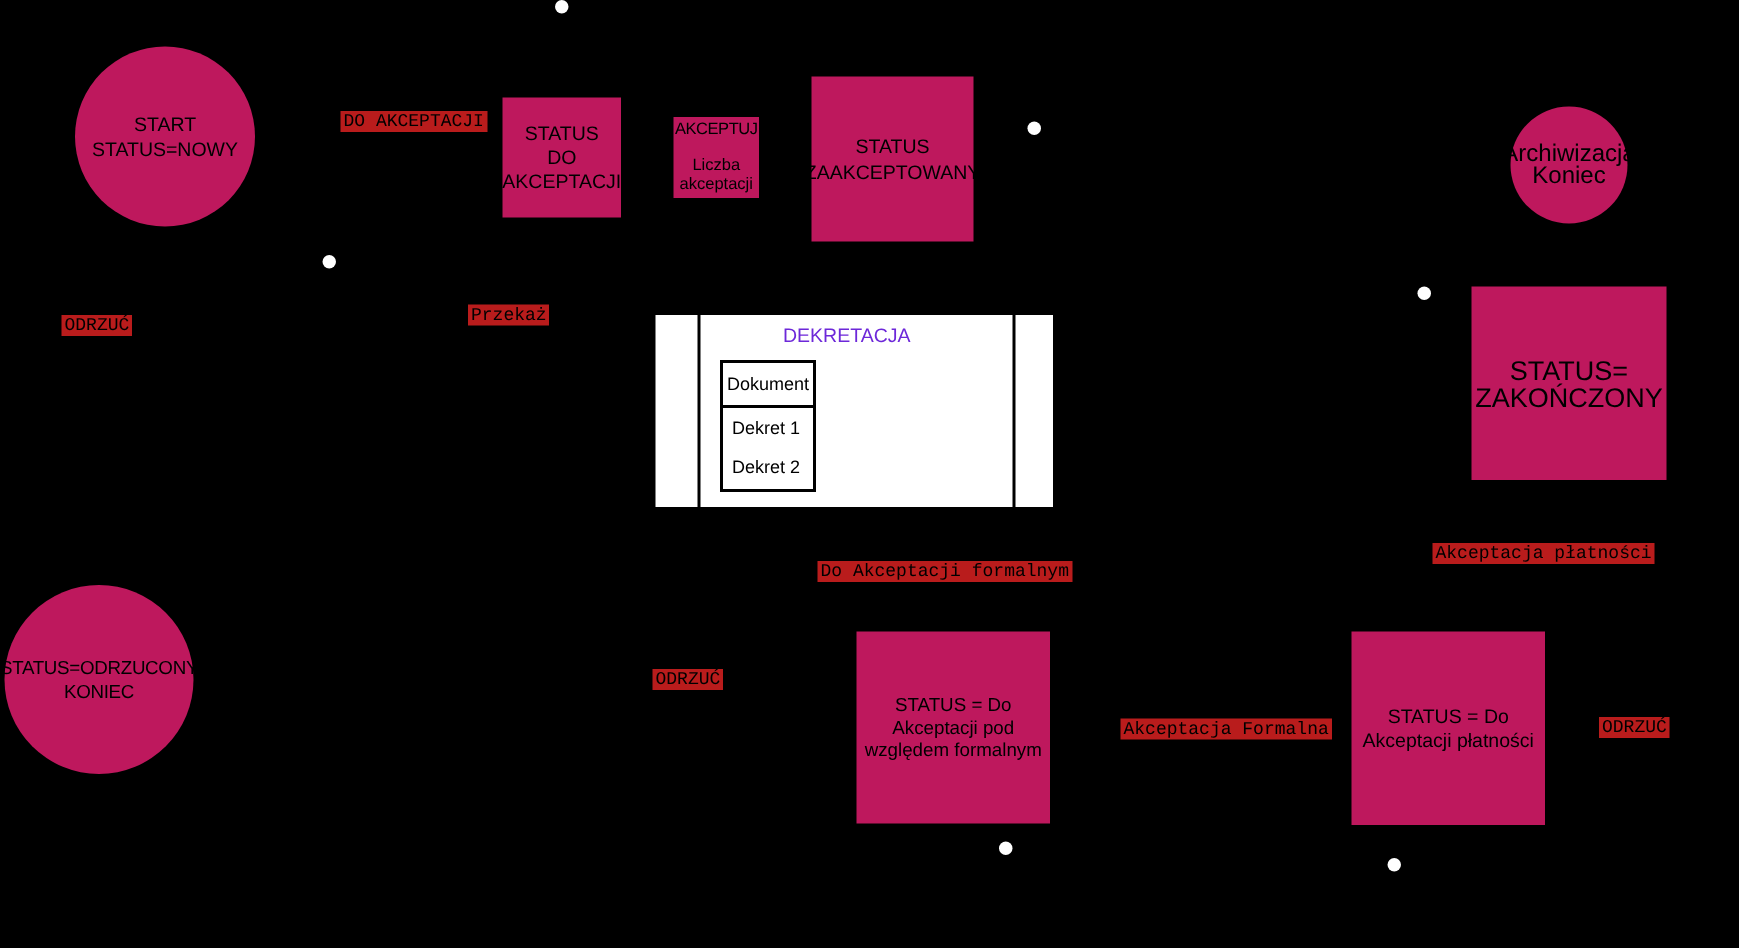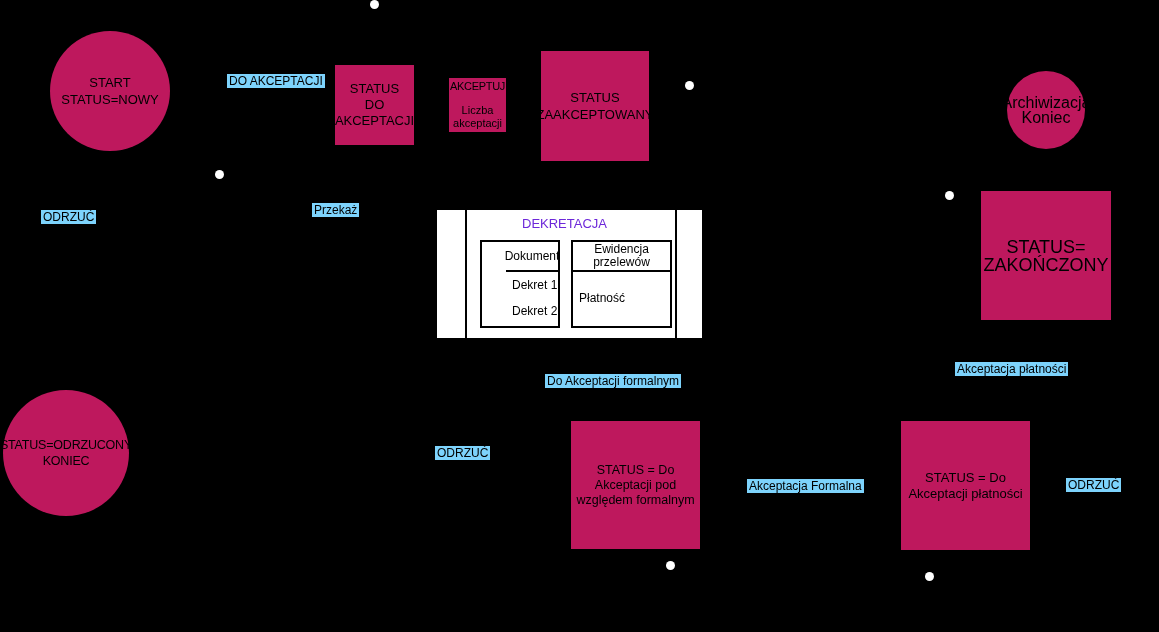--- a/index.html
+++ b/index.html
@@ -21,27 +21,28 @@
     justify-content:center;
     text-align:center;
     z-index:1;
     box-sizing:border-box;
   }
   .node .txt span{display:block;}
   .circle{border-radius:50%;}
   
   .elabel{
     position:absolute;
-    background:#7dd3fc;
+    background:#b91c1c;
     color:#000000;
     font-size:12px;
     line-height:14px;
     padding:0 2px;
     white-space:nowrap;
     z-index:2;
+    font-family:Liberation Mono, monospace;
   }
   .dot{
     position:absolute;
     width:9px;height:9px;
     border-radius:50%;
     background:#ffffff;
     z-index:3;
   }
   
   .pool{
@@ -140,39 +141,30 @@
   </div>
 </div>
 
 <div class="frag" style="left:974px;top:237px;">ć</div>
 
 <div class="pool">
   <div class="band-line" style="left:28px;"></div>
   <div class="band-line" style="left:238px;"></div>
   <div class="pool-title">DEKRETACJA</div>
 
-  <div class="itable" style="left:43px;top:30px;width:80px;height:88px;padding-left:24px;">
+  <div class="itable" style="left:43px;top:30px;width:64px;height:88px;">
     <div class="ithead">
       <span>Dokument</span>
     </div>
     <div class="itrows" style="height:52px;">
       <span>Dekret 1</span>
       <span>Dekret 2</span>
     </div>
   </div>
 
-  <div class="itable" style="left:134px;top:30px;width:101px;height:88px;">
-    <div class="ithead">
-      <span>Ewidencja</span>
-      <span>przelewów</span>
-    </div>
-    <div class="itrows center-one" style="height:52px;">
-      <span>Płatność</span>
-    </div>
-  </div>
 </div>
 
 <div class="elabel" style="left:41px;top:210px;">ODRZUĆ</div>
 
 <div class="elabel" style="left:312px;top:203px;">Przekaż</div>
 
 <div class="elabel" style="left:545px;top:374px;">Do Akceptacji formalnym</div>
 
 <div class="elabel" style="left:955px;top:362px;">Akceptacja płatności</div>
 

